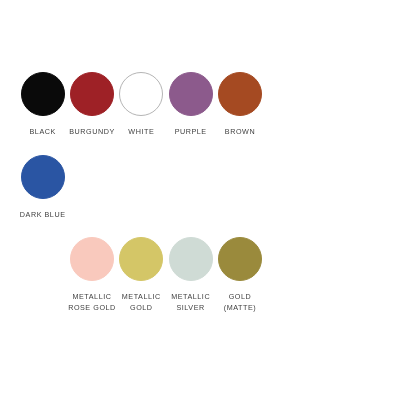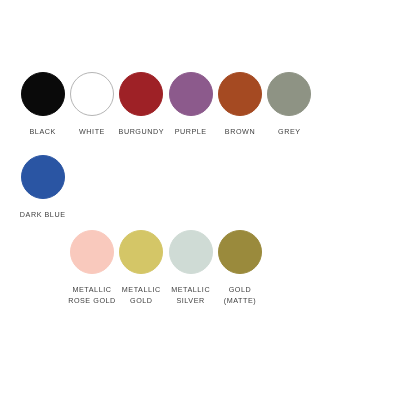--- a/index.html
+++ b/index.html
@@ -23,21 +23,21 @@
     flex-direction: column;
   }
 
   .swatch-row {
     display: grid;
     grid-template-columns: repeat(6, 1fr);
     column-gap: 0px;
   }
 
   .row-1 { margin-bottom: 17px; }
-  .row-2 { margin-bottom: 10px; }
+  .row-2 { margin-bottom: 17px; }
 
   .swatch-cell {
     display: flex;
     flex-direction: column;
     align-items: center;
   }
 
   .swatch-dot {
     width: 44px;
     height: 44px;
@@ -59,38 +59,34 @@
 </head>
 <body>
 
 <div id="palette-sheet">
   <div class="swatch-row row-1">
       <div class="swatch-cell">
         <div class="swatch-dot" style="background: rgb(10, 10, 10); border: 1px solid rgb(10, 10, 10);"></div>
         <div class="swatch-label">BLACK</div>
       </div>
       <div class="swatch-cell">
+        <div class="swatch-dot" style="background: rgb(158, 33, 38); border: 1px solid rgb(158, 33, 38);"></div>
+        <div class="swatch-label">BURGUNDY</div>
+      </div>
+      <div class="swatch-cell">
         <div class="swatch-dot" style="background: rgb(255, 255, 255); border: 1px solid rgb(181, 181, 181);"></div>
         <div class="swatch-label">WHITE</div>
-      </div>
-      <div class="swatch-cell">
-        <div class="swatch-dot" style="background: rgb(158, 33, 38); border: 1px solid rgb(158, 33, 38);"></div>
-        <div class="swatch-label">BURGUNDY</div>
       </div>
       <div class="swatch-cell">
         <div class="swatch-dot" style="background: rgb(140, 90, 140); border: 1px solid rgb(140, 90, 140);"></div>
         <div class="swatch-label">PURPLE</div>
       </div>
       <div class="swatch-cell">
         <div class="swatch-dot" style="background: rgb(165, 74, 34); border: 1px solid rgb(165, 74, 34);"></div>
         <div class="swatch-label">BROWN</div>
-      </div>
-      <div class="swatch-cell">
-        <div class="swatch-dot" style="background: rgb(142, 147, 132); border: 1px solid rgb(142, 147, 132);"></div>
-        <div class="swatch-label">GREY</div>
       </div>
     </div>
   <div class="swatch-row row-2">
       <div class="swatch-cell">
         <div class="swatch-dot" style="background: rgb(42, 85, 163); border: 1px solid rgb(42, 85, 163);"></div>
         <div class="swatch-label">DARK BLUE</div>
       </div>
     </div>
   <div class="swatch-row row-3">
       <div class="swatch-cell" style="grid-column-start: 2;">

